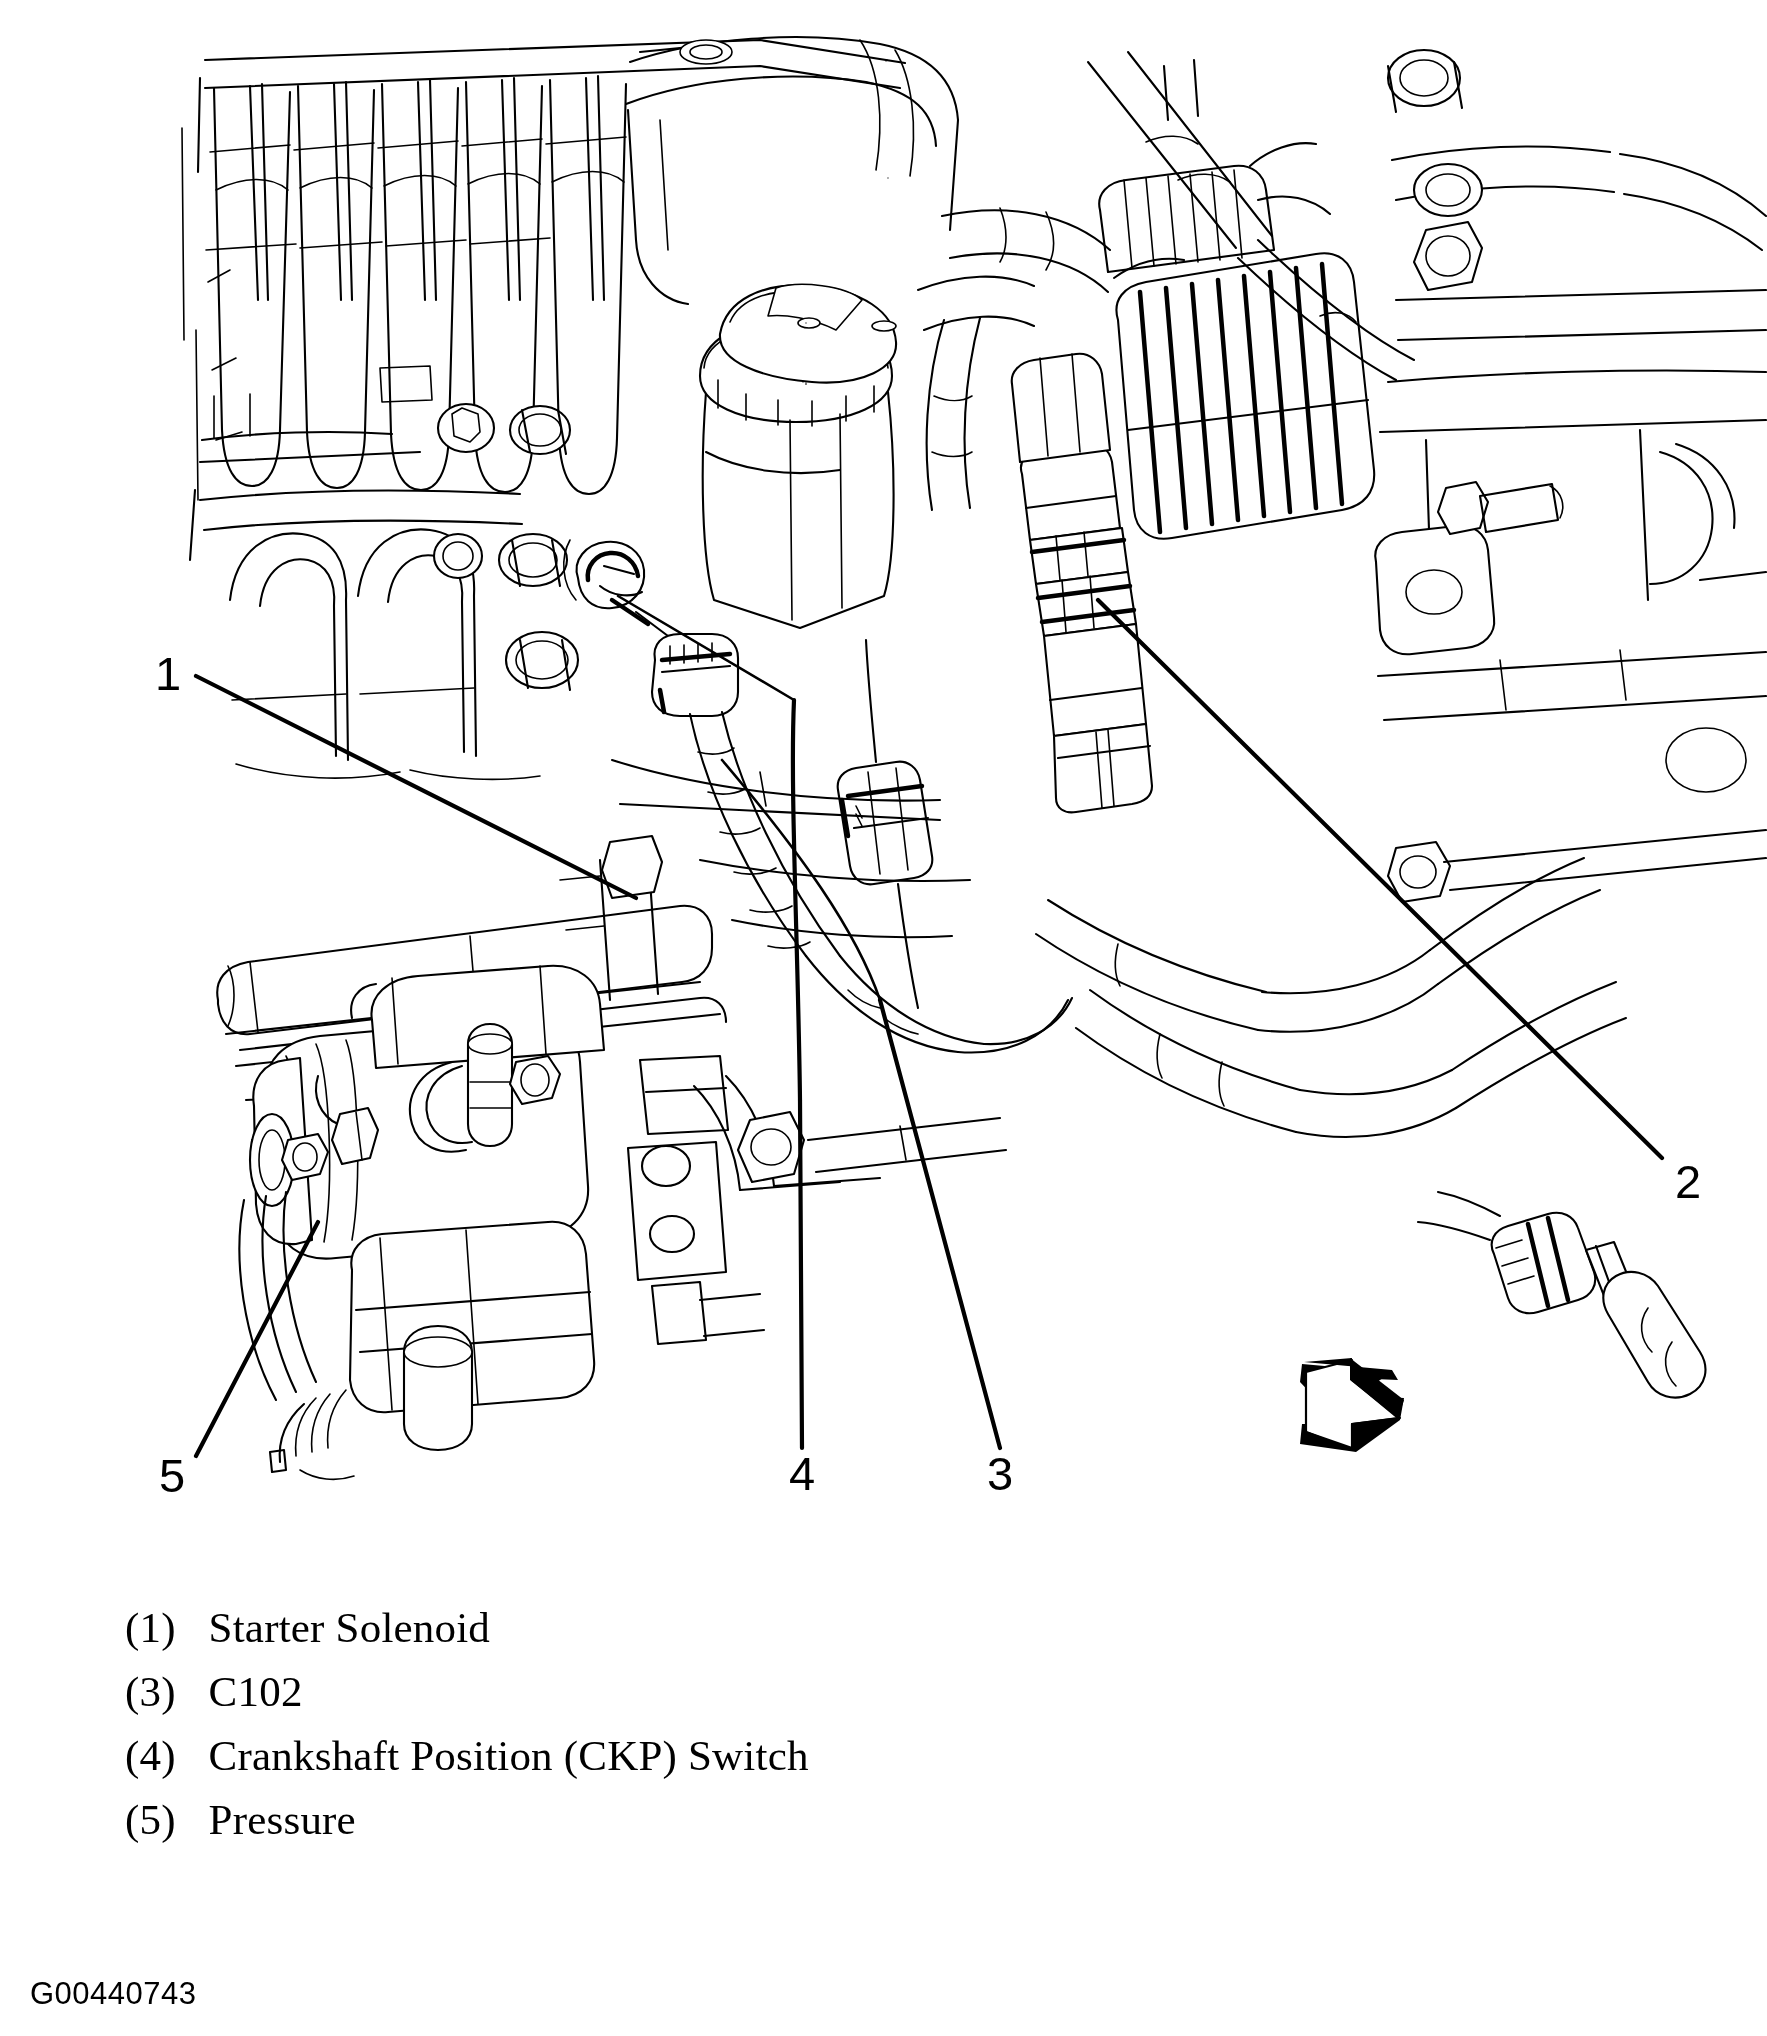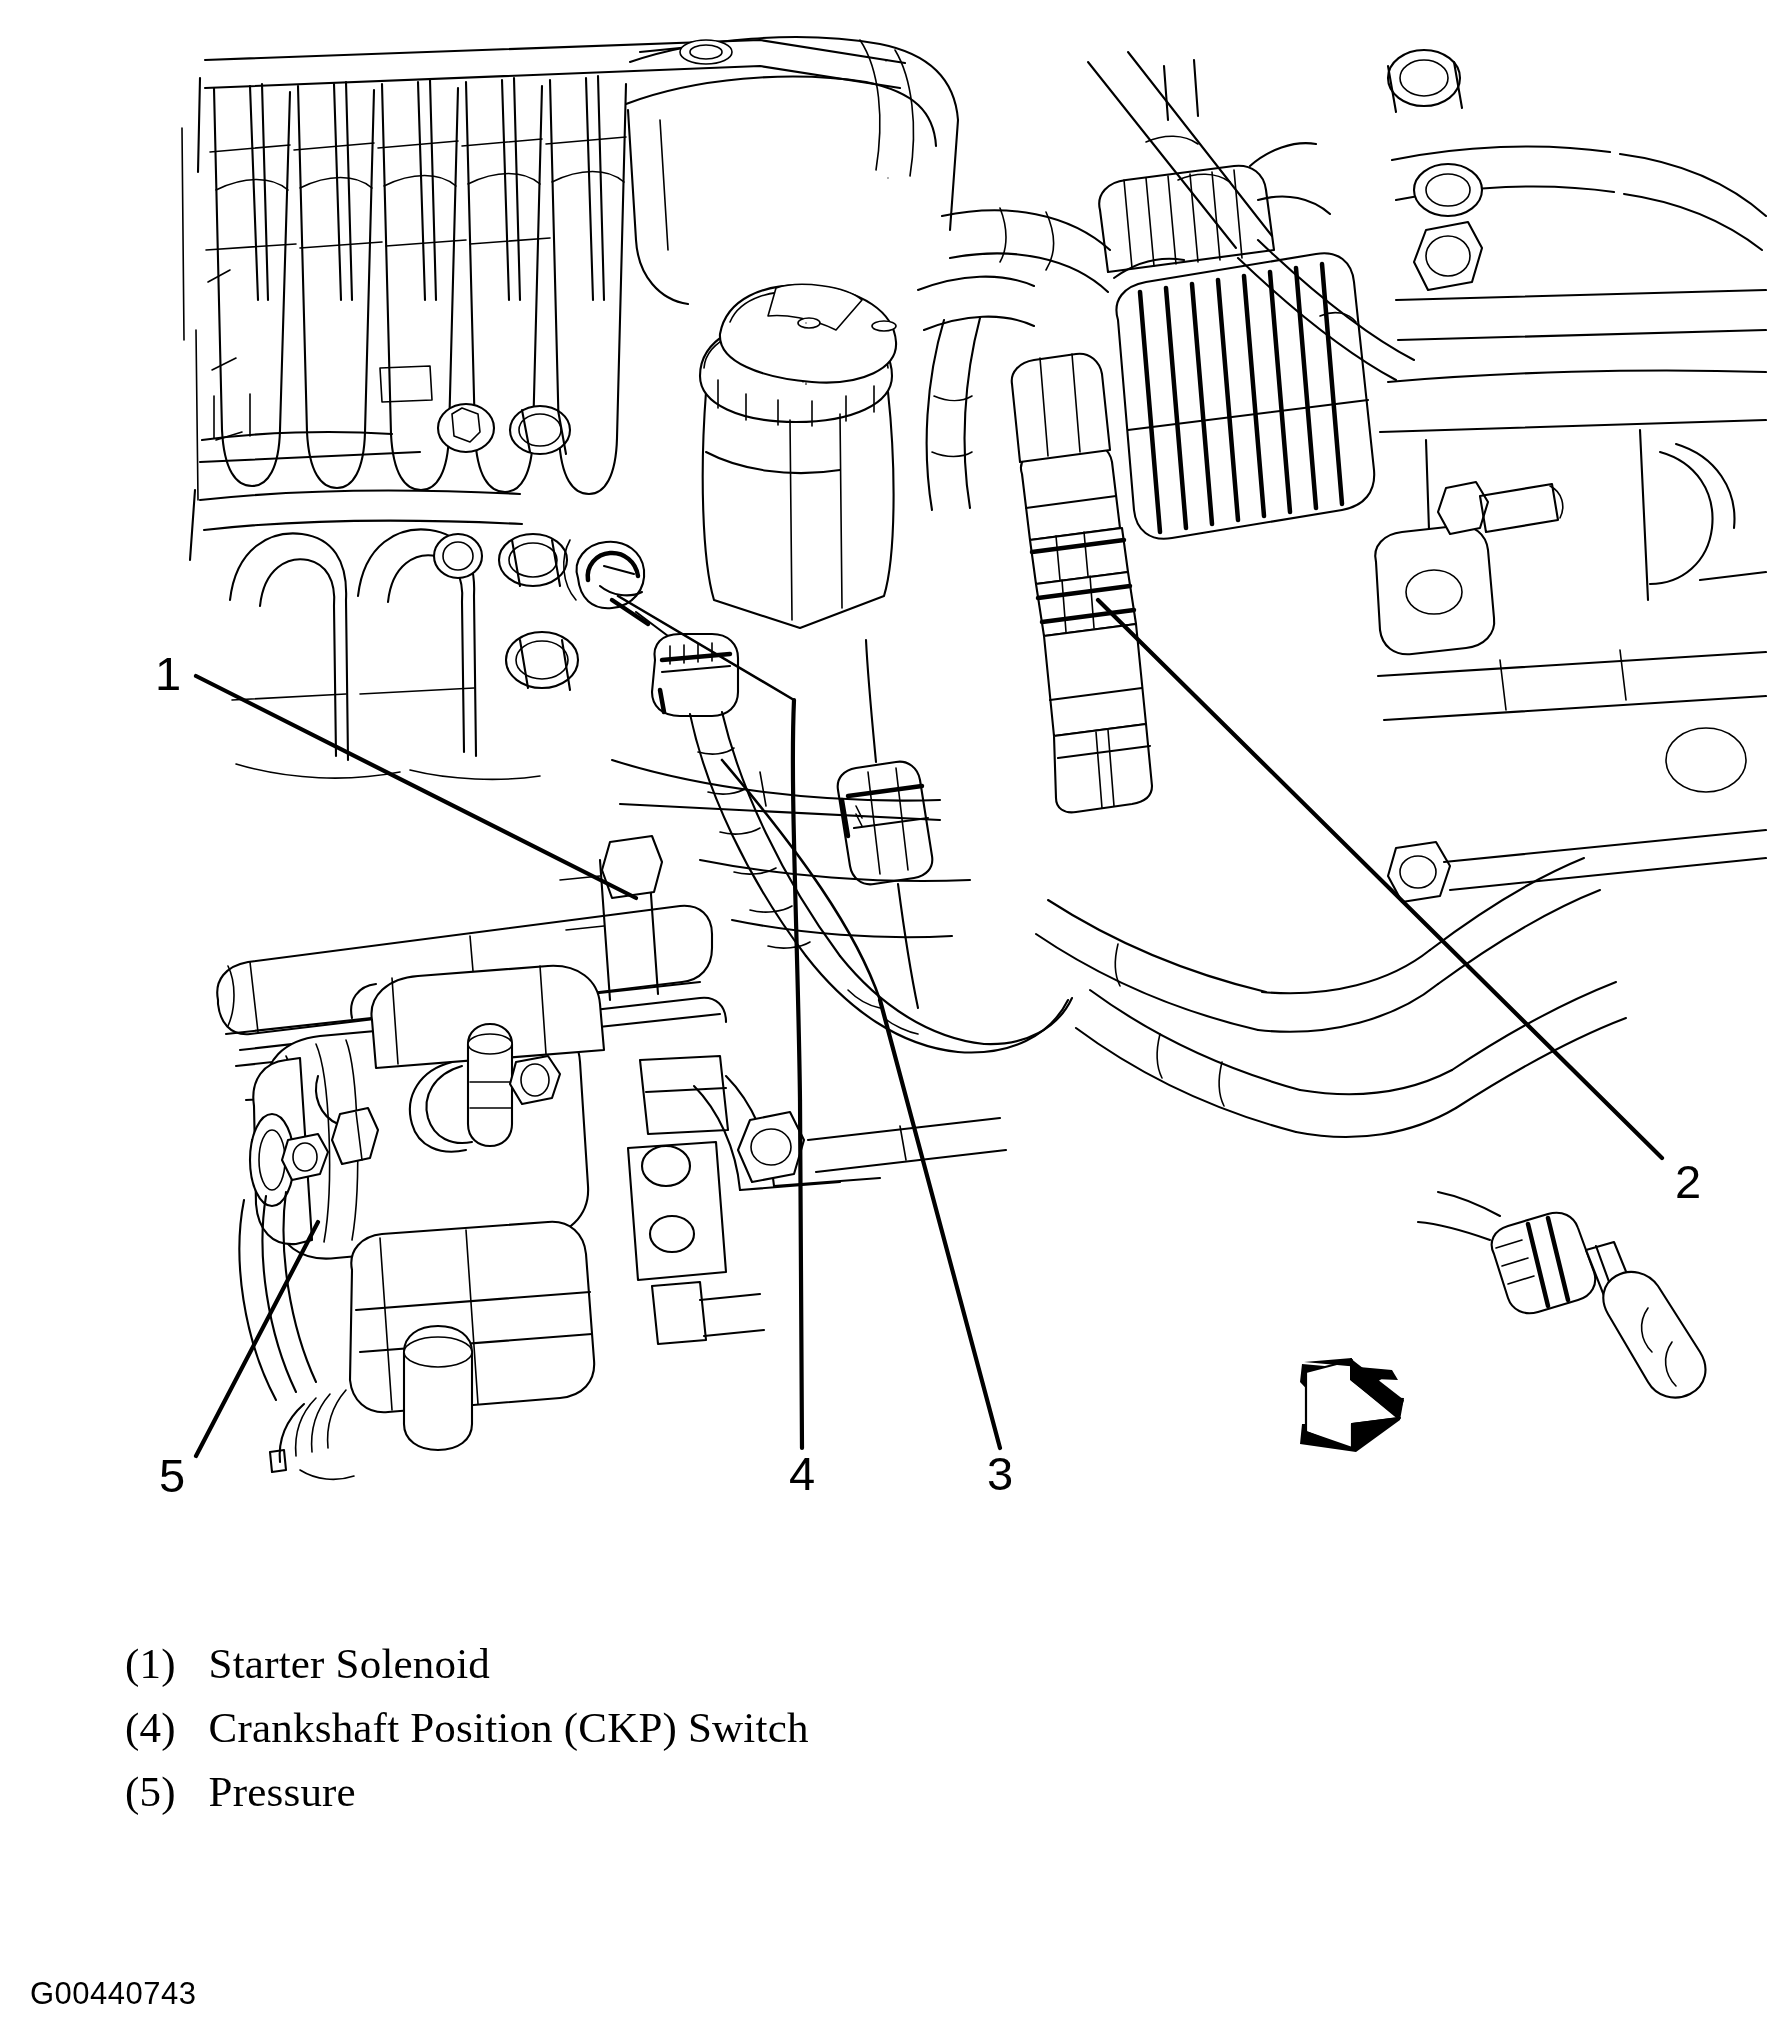--- a/index.html
+++ b/index.html
@@ -32,21 +32,20 @@
   #illustration svg {
     display: block;
     width: 1767px;
     height: 1530px;
   }
   #legend {
     position: absolute;
     left: 0;
     top: 1596px;
     width: 1767px;
-    margin-top: 36px;
   }
   .legend-row {
     display: block;
     font-family: "Liberation Serif", serif;
     font-size: 43px;
     line-height: 64px;
     color: #000000;
     padding-left: 125px;
     white-space: nowrap;
     letter-spacing: 0.2px;
@@ -617,20 +616,25 @@
     </svg>
   </div>
 
   <div id="legend">
     <div class="legend-row">
       <span class="legend-num">(1)</span>
       <span>&nbsp;</span>
       <span class="legend-label">Starter Solenoid</span>
     </div>
     <div class="legend-row">
+      <span class="legend-num">(3)</span>
+      <span>&nbsp;</span>
+      <span class="legend-label">C102</span>
+    </div>
+    <div class="legend-row">
       <span class="legend-num">(4)</span>
       <span>&nbsp;</span>
       <span class="legend-label">Crankshaft Position (CKP) Switch</span>
     </div>
     <div class="legend-row">
       <span class="legend-num">(5)</span>
       <span>&nbsp;</span>
       <span class="legend-label">Pressure</span>
     </div>
   </div>

